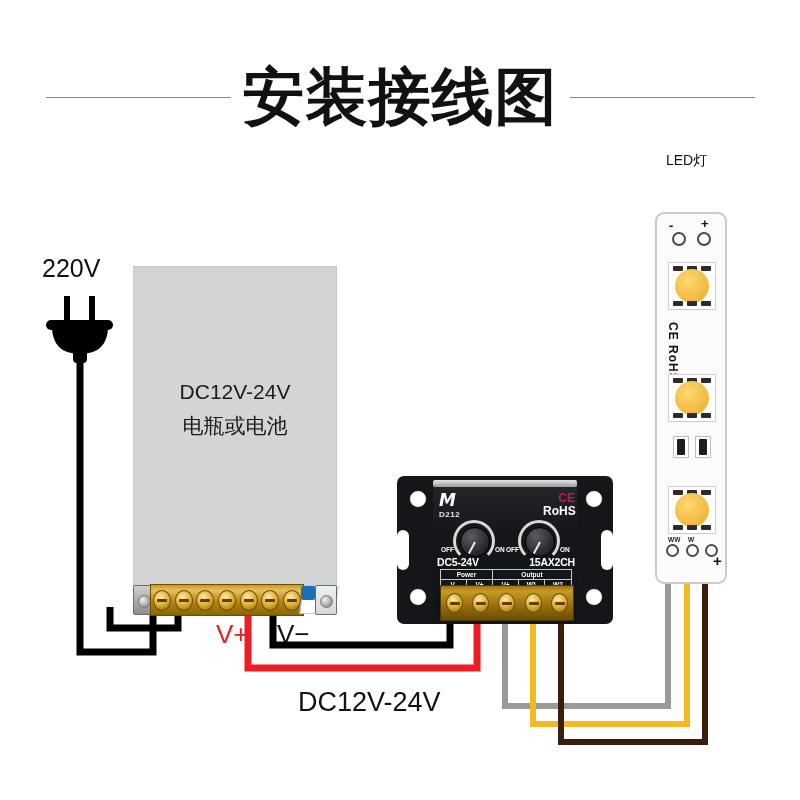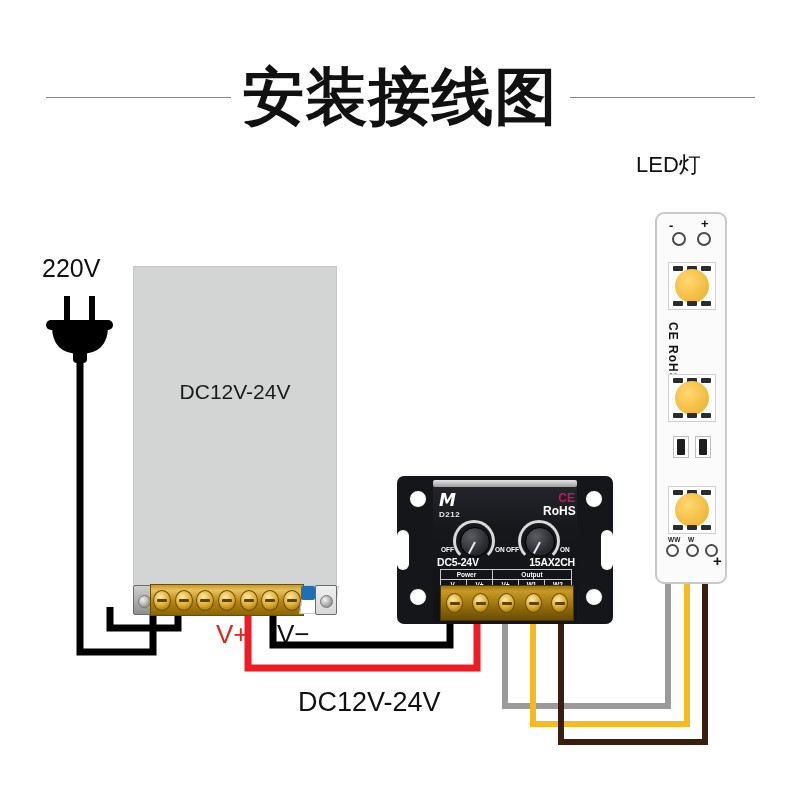--- a/index.html
+++ b/index.html
@@ -47,21 +47,21 @@
     font-family: "DejaVu Sans", "Liberation Sans", sans-serif;
   }
 
   
   .lbl {
     position: absolute;
     white-space: nowrap;
     line-height: 1.1;
   }
   #label-220v     { left: 42px;  top: 255px; font-size: 25px; }
-  #label-ledlamp  { left: 636px; top: 153px; font-size: 22px; }
+  #label-ledlamp  { left: 666px; top: 153px; font-size: 14px; }
   #label-dcbottom { left: 298px; top: 688px; font-size: 27px; }
   #label-vplus    { left: 216px; top: 620px; font-size: 26px; color: #e2231a; font-weight: normal; }
   #label-vminus   { left: 277px; top: 620px; font-size: 26px; color: #111; }
 
   
   #psu-box {
     position: absolute;
     left: 133px; top: 266px;
     width: 202px; height: 318px;
     background: #d3d4d4;
@@ -465,20 +465,21 @@
     <polyline points="505,622 505,706 668,706 668,582" fill="none" stroke="#9a9a9a" stroke-width="6"></polyline>
 
     <polyline points="533,622 533,724 687,724 687,582" fill="none" stroke="#f5b924" stroke-width="6"></polyline>
 
     <polyline points="561,622 561,742 705,742 705,582" fill="none" stroke="#3b1d10" stroke-width="6"></polyline>
   </svg>
 
   <div id="psu-box">
     <div id="psu-text">
       <div>DC12V-24V</div>
+      <div>电瓶或电池</div>
     </div>
   </div>
 
   <div id="psu-terminal">
     <div class="psu-end-cap" id="psu-cap-left">
       <div class="scr"></div>
     </div>
     <div id="psu-strip">
       <div class="gold-screw"></div>
       <div class="gold-screw"></div>

